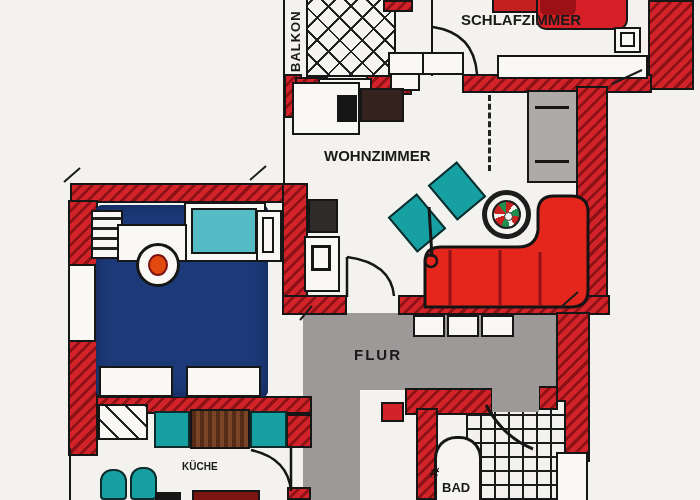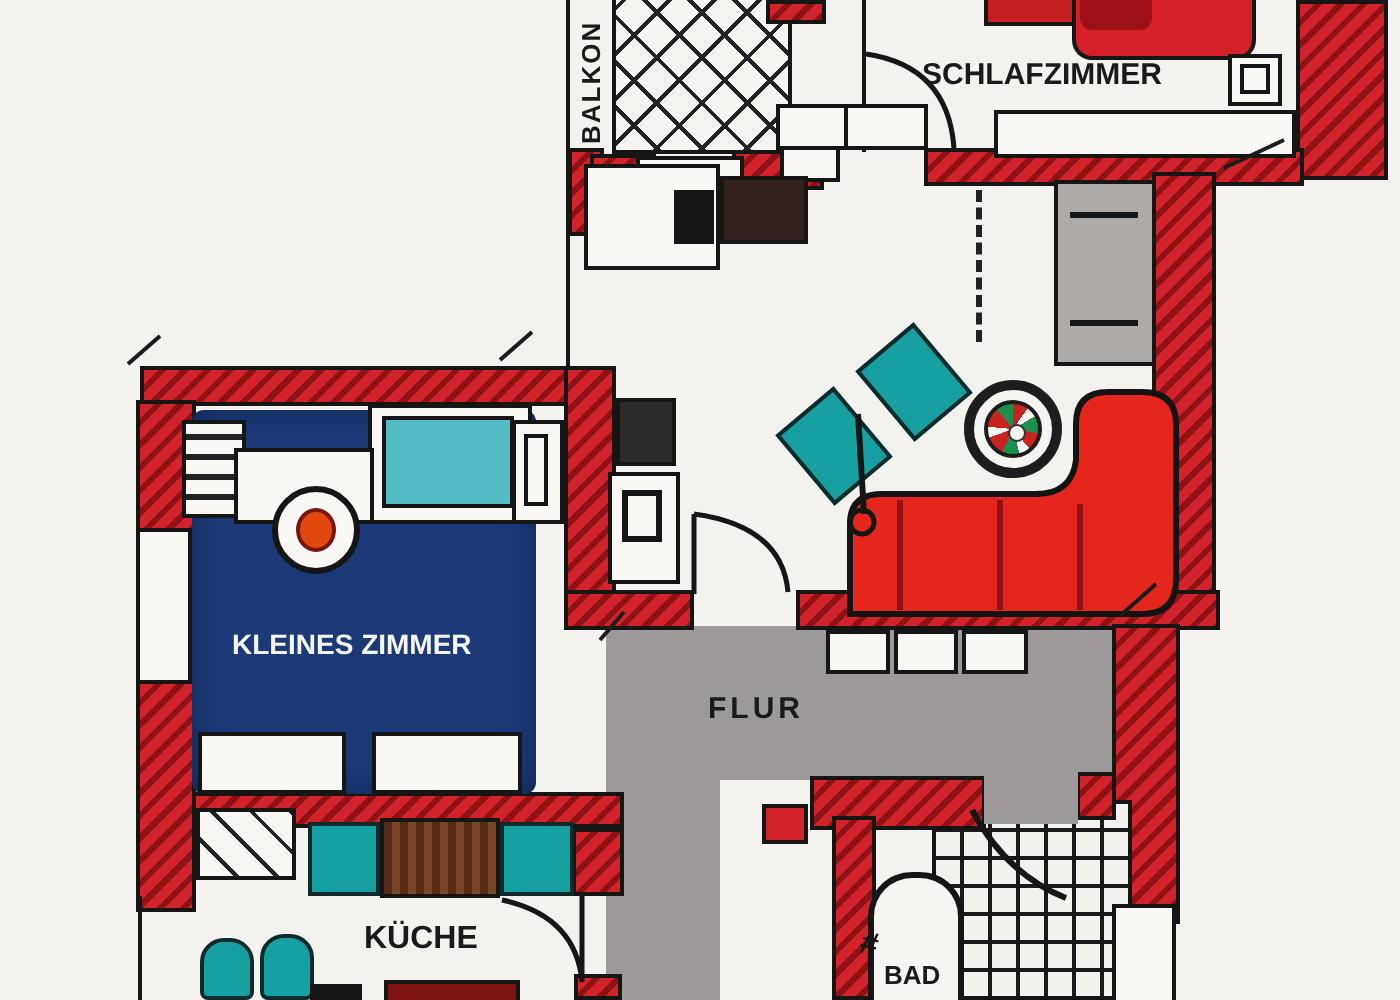--- a/index.html
+++ b/index.html
@@ -140,19 +140,19 @@
     <path d="M 433 27 Q 474 33 477 74" stroke="#161616" stroke-width="2.5" fill="none"></path>
     <path d="M 347 257 L 347 297 M 347 257 Q 391 263 394 296" stroke="#161616" stroke-width="2.5" fill="none"></path>
     <path d="M 251 450 Q 288 458 291 491 M 291 448 L 291 491" stroke="#161616" stroke-width="2.5" fill="none"></path>
     <path d="M 486 405 Q 503 437 533 449" stroke="#161616" stroke-width="3" fill="none"></path>
     <path d="M 429 207 L 432 257" stroke="#161616" stroke-width="3" fill="none"></path>
     <circle cx="431" cy="261" r="6" stroke="#161616" stroke-width="2.5" fill="none"></circle>
     <path d="M 64 182 L 80 168 M 250 180 L 266 166 M 612 84 L 642 70 M 300 320 L 312 306 M 560 308 L 578 292" stroke="#1c1c1c" stroke-width="2" fill="none"></path>
   </svg>
 
   <div class="label abs" style="left:288px;top:72px;font-size:13px;transform:rotate(-90deg);transform-origin:left top;letter-spacing:1px;">BALKON</div>
-  <div class="label abs" style="left:461px;top:29px;font-size:15px;">SCHLAFZIMMER</div>
-  <div class="label abs" style="left:116px;top:314px;font-size:14px;color:#f5f5f5;">KLEINES ZIMMER</div>
+  <div class="label abs" style="left:461px;top:11px;font-size:15px;">SCHLAFZIMMER</div>
+  <div class="label abs" style="left:324px;top:147px;font-size:15px;">WOHNZIMMER</div>
   <div class="label abs" style="left:354px;top:346px;font-size:15px;letter-spacing:2px;">FLUR</div>
-  <div class="label abs" style="left:182px;top:461px;font-size:16px;">KÜCHE</div>
+  <div class="label abs" style="left:182px;top:461px;font-size:10px;">KÜCHE</div>
   <div class="label abs" style="left:442px;top:480px;font-size:13px;z-index:61;">BAD</div>
 
 </div>
 
 </body></html>

